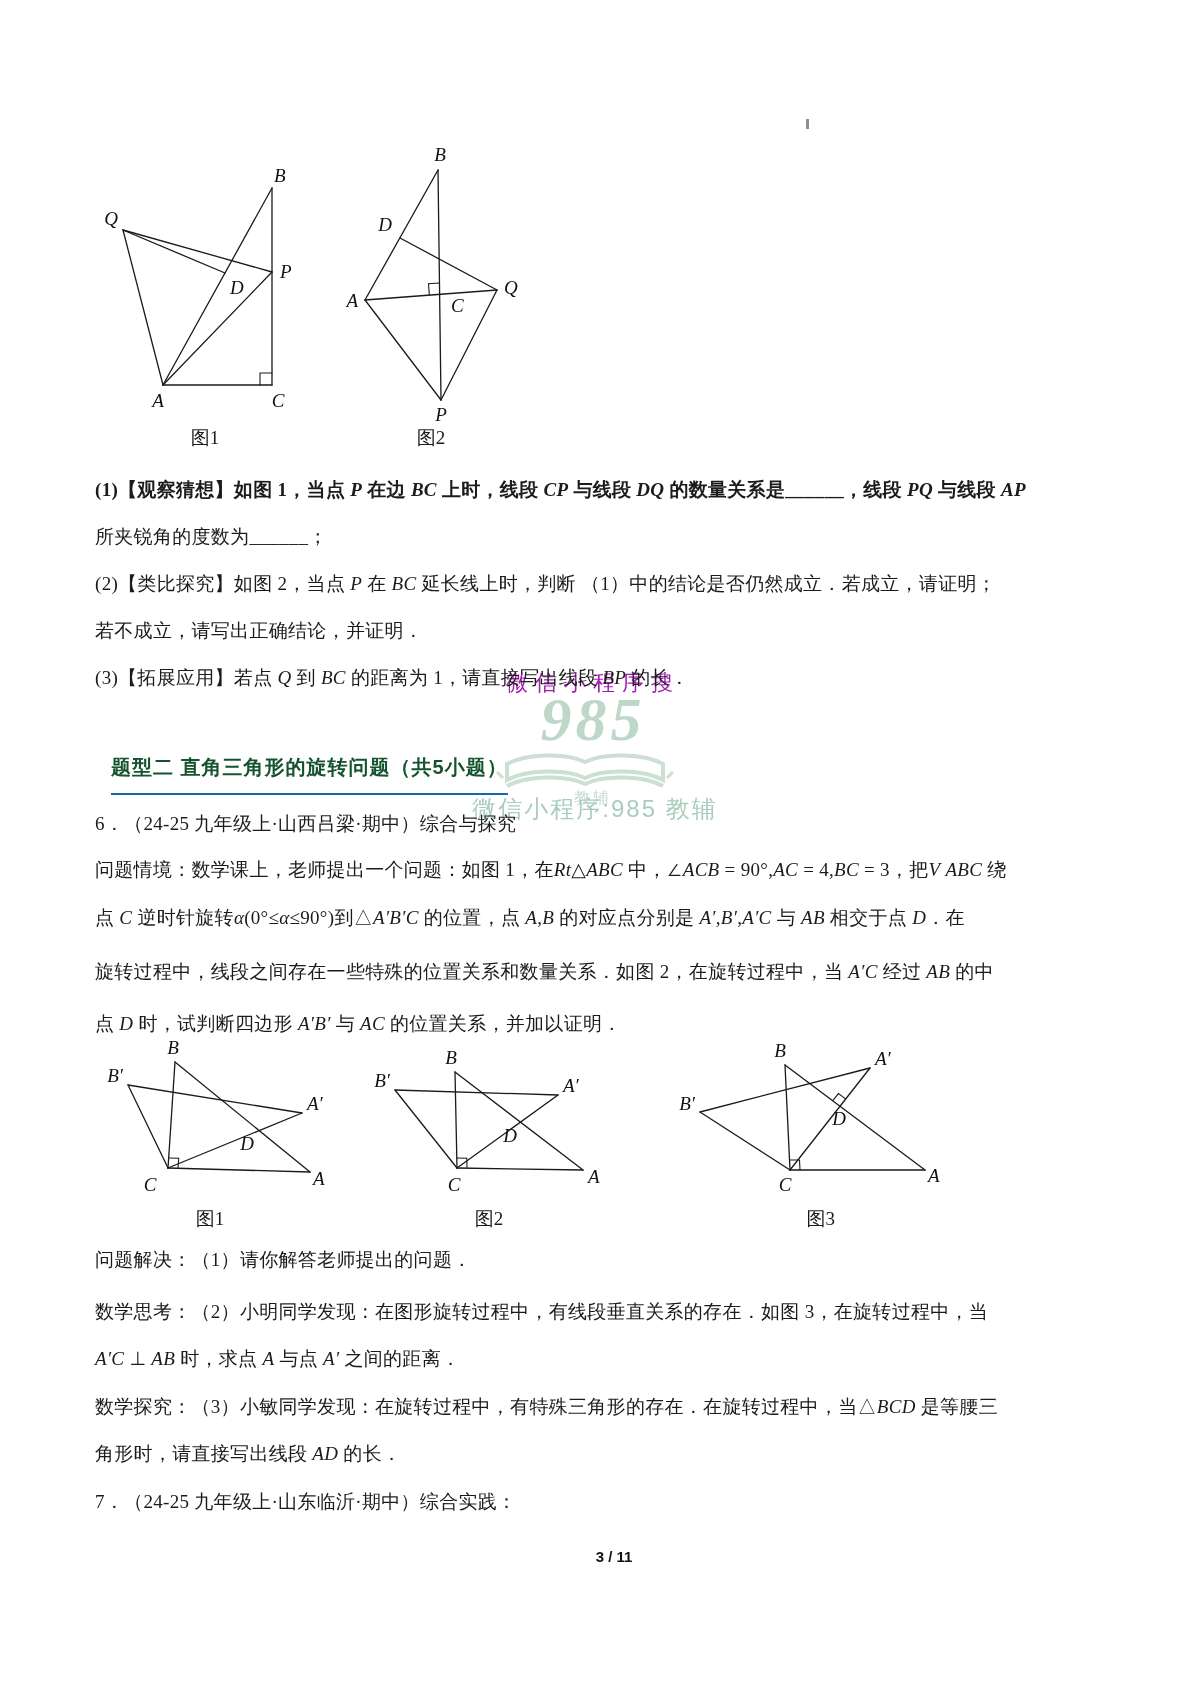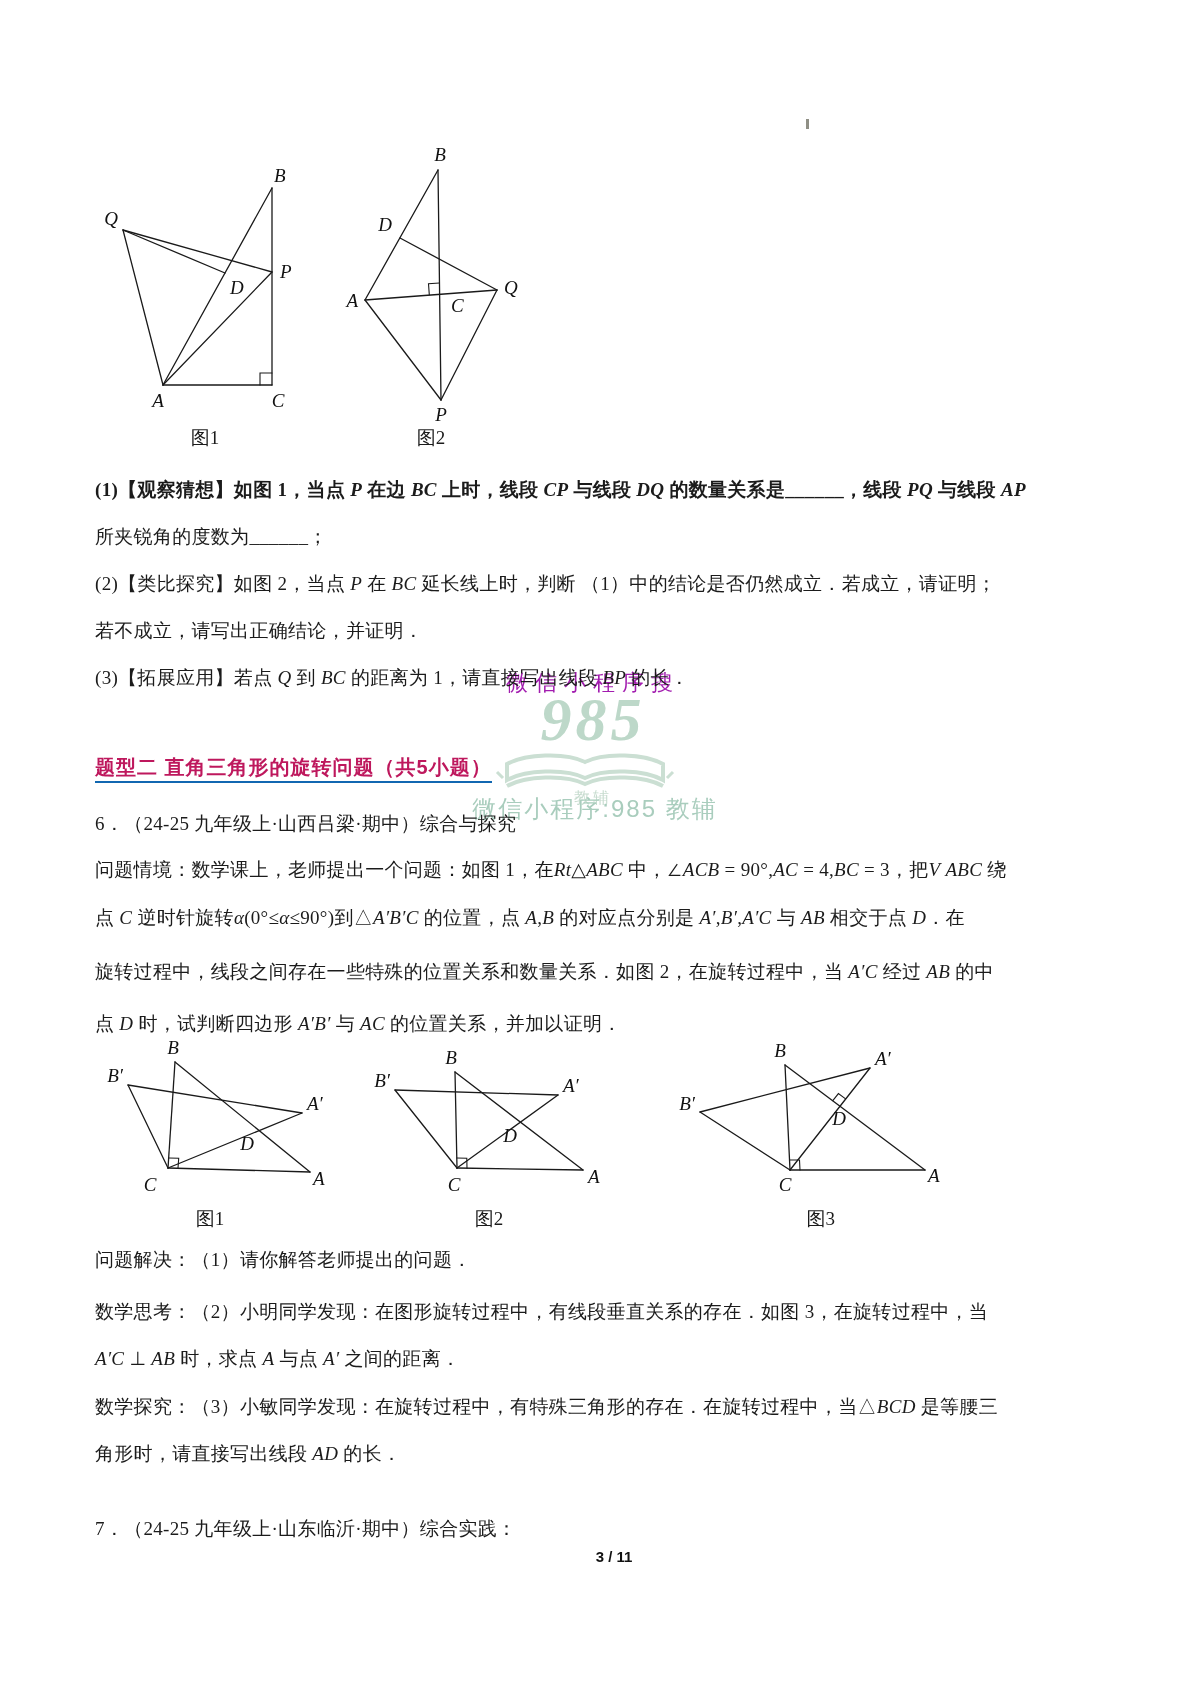--- a/index.html
+++ b/index.html
@@ -11,23 +11,23 @@
     position:absolute; left:95px; z-index:2;
     font:19px/1.25 "Liberation Serif", serif;
     color:#1b1b1b; white-space:nowrap; letter-spacing:0.3px;
   }
   .txt i { font-style:italic; }
   .caption {
     position:absolute; z-index:2; width:70px; text-align:center;
     font:19px "Liberation Serif", serif; color:#1b1b1b;
   }
   .heading {
-    position:absolute; left:95px; top:754px; z-index:2;
+    position:absolute; left:111px; top:754px; z-index:2;
     font:bold 20px "Liberation Sans", sans-serif;
-    color:#be185d; padding-bottom:0; border-bottom:2px solid #1167b1;
+    color:#14532d; padding-bottom:12px; border-bottom:2px solid #1167b1;
     letter-spacing:1px;
   }
   svg { overflow:visible; display:block; }
   .fig { position:absolute; z-index:2; }
   .fig line, .fig polyline {
     stroke:#1a1a1a; stroke-width:1.3; fill:none;
     stroke-linecap:round; stroke-linejoin:miter;
   }
   .fig polyline.ra { stroke-width:1.1; }
   .flabel {
@@ -166,17 +166,17 @@
   <div class="caption" style="left:175px; top:1206px;">图1</div>
   <div class="caption" style="left:454px; top:1206px;">图2</div>
   <div class="caption" style="left:765px; top:1206px;text-align:right;">图3</div>
 
   <div class="txt mline" style="top:1248px;">问题解决：（1）请你解答老师提出的问题．</div>
   <div class="txt mline" style="top:1300px;">数学思考：（2）小明同学发现：在图形旋转过程中，有线段垂直关系的存在．如图 3，在旋转过程中，当</div>
   <div class="txt mline" style="top:1347px;"><i>A′C</i> ⊥ <i>AB</i> 时，求点 <i>A</i> 与点 <i>A′</i> 之间的距离．</div>
   <div class="txt mline" style="top:1395px;">数学探究：（3）小敏同学发现：在旋转过程中，有特殊三角形的存在．在旋转过程中，当△<i>BCD</i> 是等腰三</div>
   <div class="txt mline" style="top:1442px;">角形时，请直接写出线段 <i>AD</i> 的长．</div>
 
-  <div class="txt mline" style="top:1490px;margin-top:27px;">7．（24-25 九年级上·山东临沂·期中）综合实践：</div>
+  <div class="txt mline" style="top:1490px;">7．（24-25 九年级上·山东临沂·期中）综合实践：</div>
 
   <div class="pagenum">3 / 11</div>
 
 </div>
 
 </body></html>

